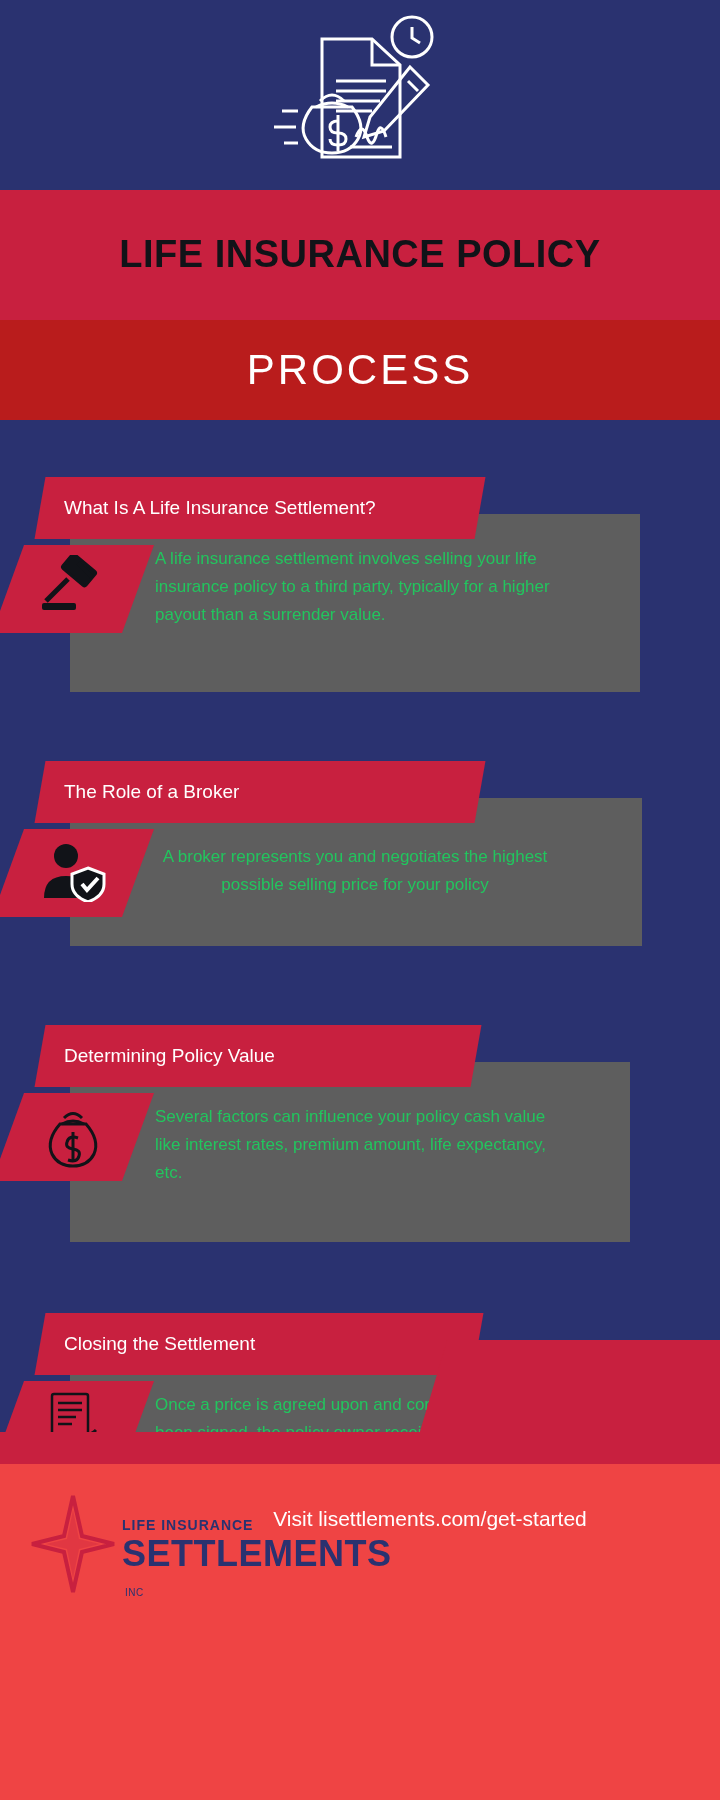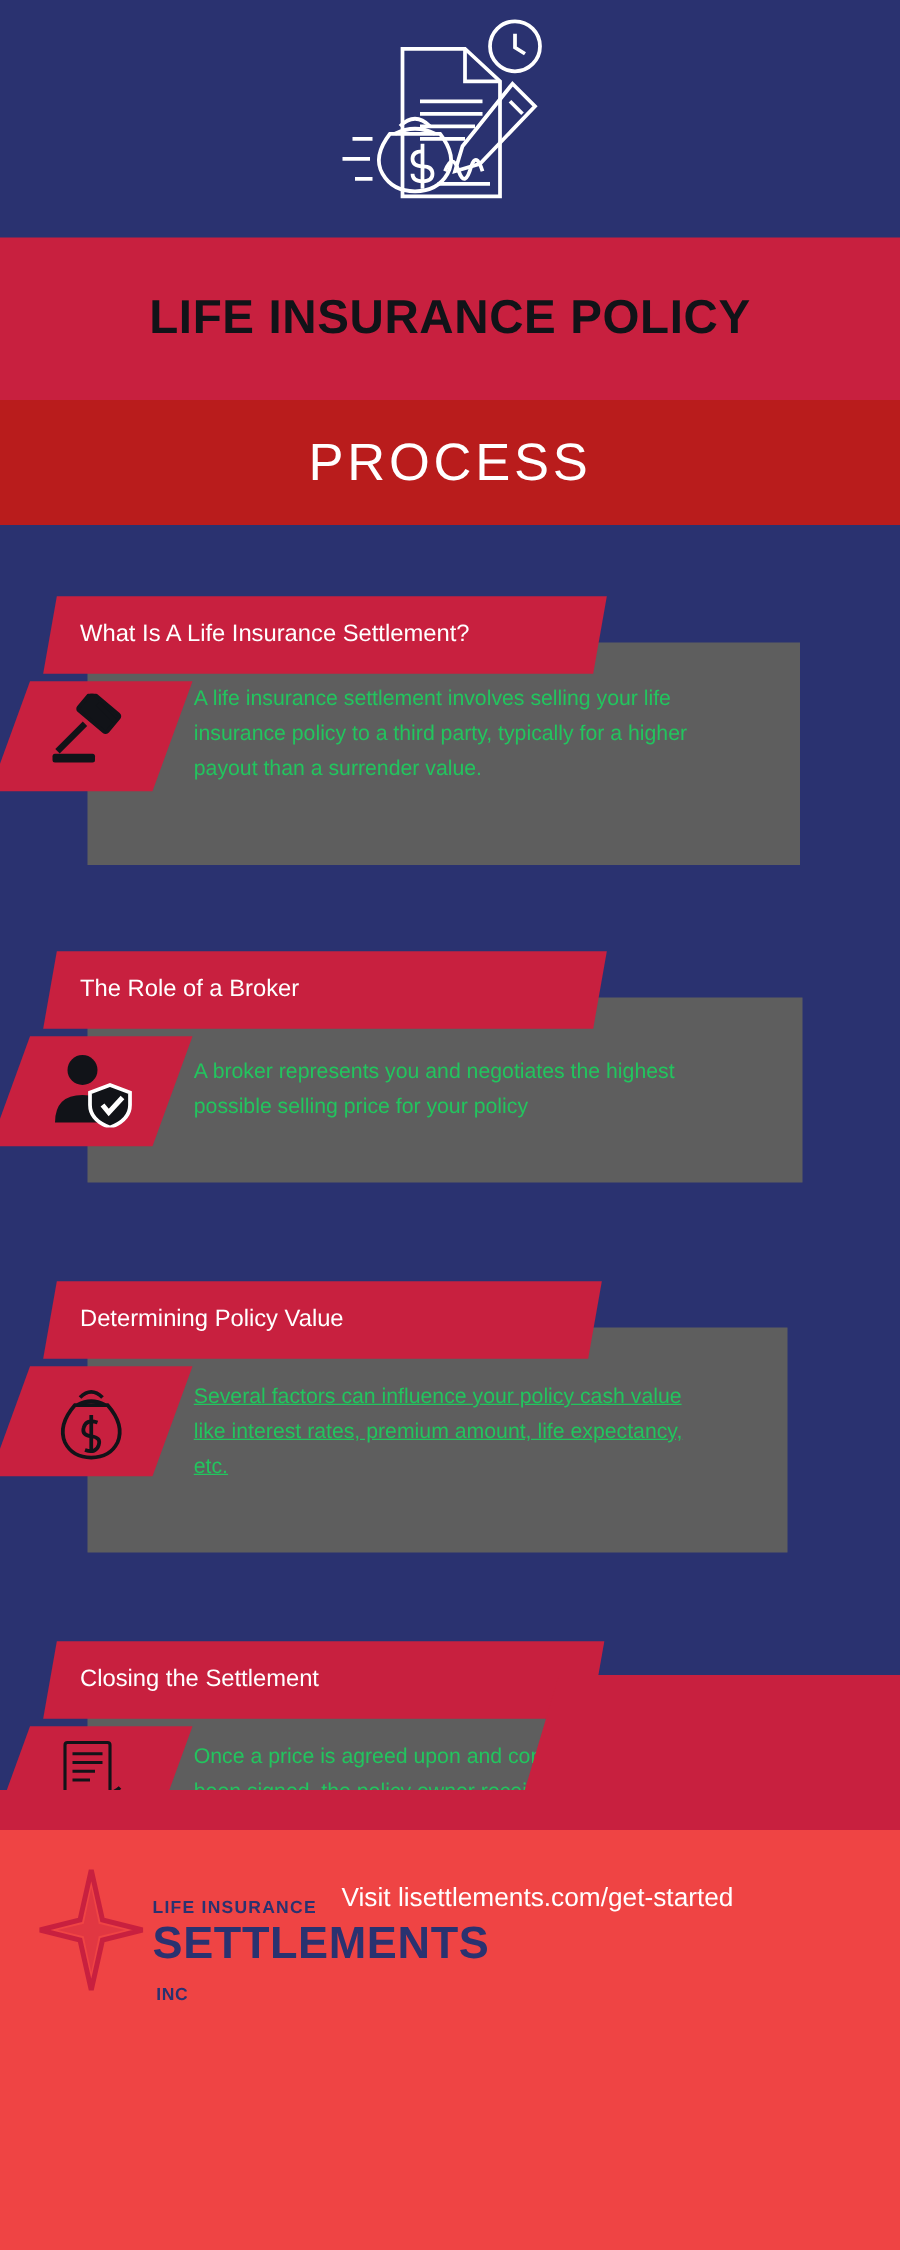--- a/index.html
+++ b/index.html
@@ -145,22 +145,22 @@
 
   .body-text {
     position: absolute;
     left: 155px;
     top: 78px;
     width: 400px;
     color: #22c55e;
     font-size: 17px;
     line-height: 1.65;
   }
-  .step.s2 .body-text { top: 92px; }
-  .step.s3 .body-text { top: 88px; width: 400px; text-decoration: underline; }
+  .step.s2 .body-text { top: 92px; text-align: center; }
+  .step.s3 .body-text { top: 88px; width: 400px; }
   .step.s4 .body-text { top: 88px; width: 400px; }
 
   
   .bottom-red-shape {
     position: absolute;
     left: 410px;
     top: 1340px;
     width: 310px;
     height: 125px;
     background: #c8203f;
@@ -213,22 +213,22 @@
     letter-spacing: 1px;
     font-weight: bold;
   }
   .logo .l2 {
     font-size: 36px;
     font-weight: bold;
     letter-spacing: 0.5px;
     margin-top: 4px;
   }
   .logo .l3 {
-    font-size: 14px;
-    font-weight: bold;
+    font-size: 10px;
+    font-weight: normal;
     display: inline-block;
     vertical-align: super;
     margin-left: 3px;
     margin-top: 16px;
   }
 </style>
 </head>
 <body>
 
 <div class="page">

